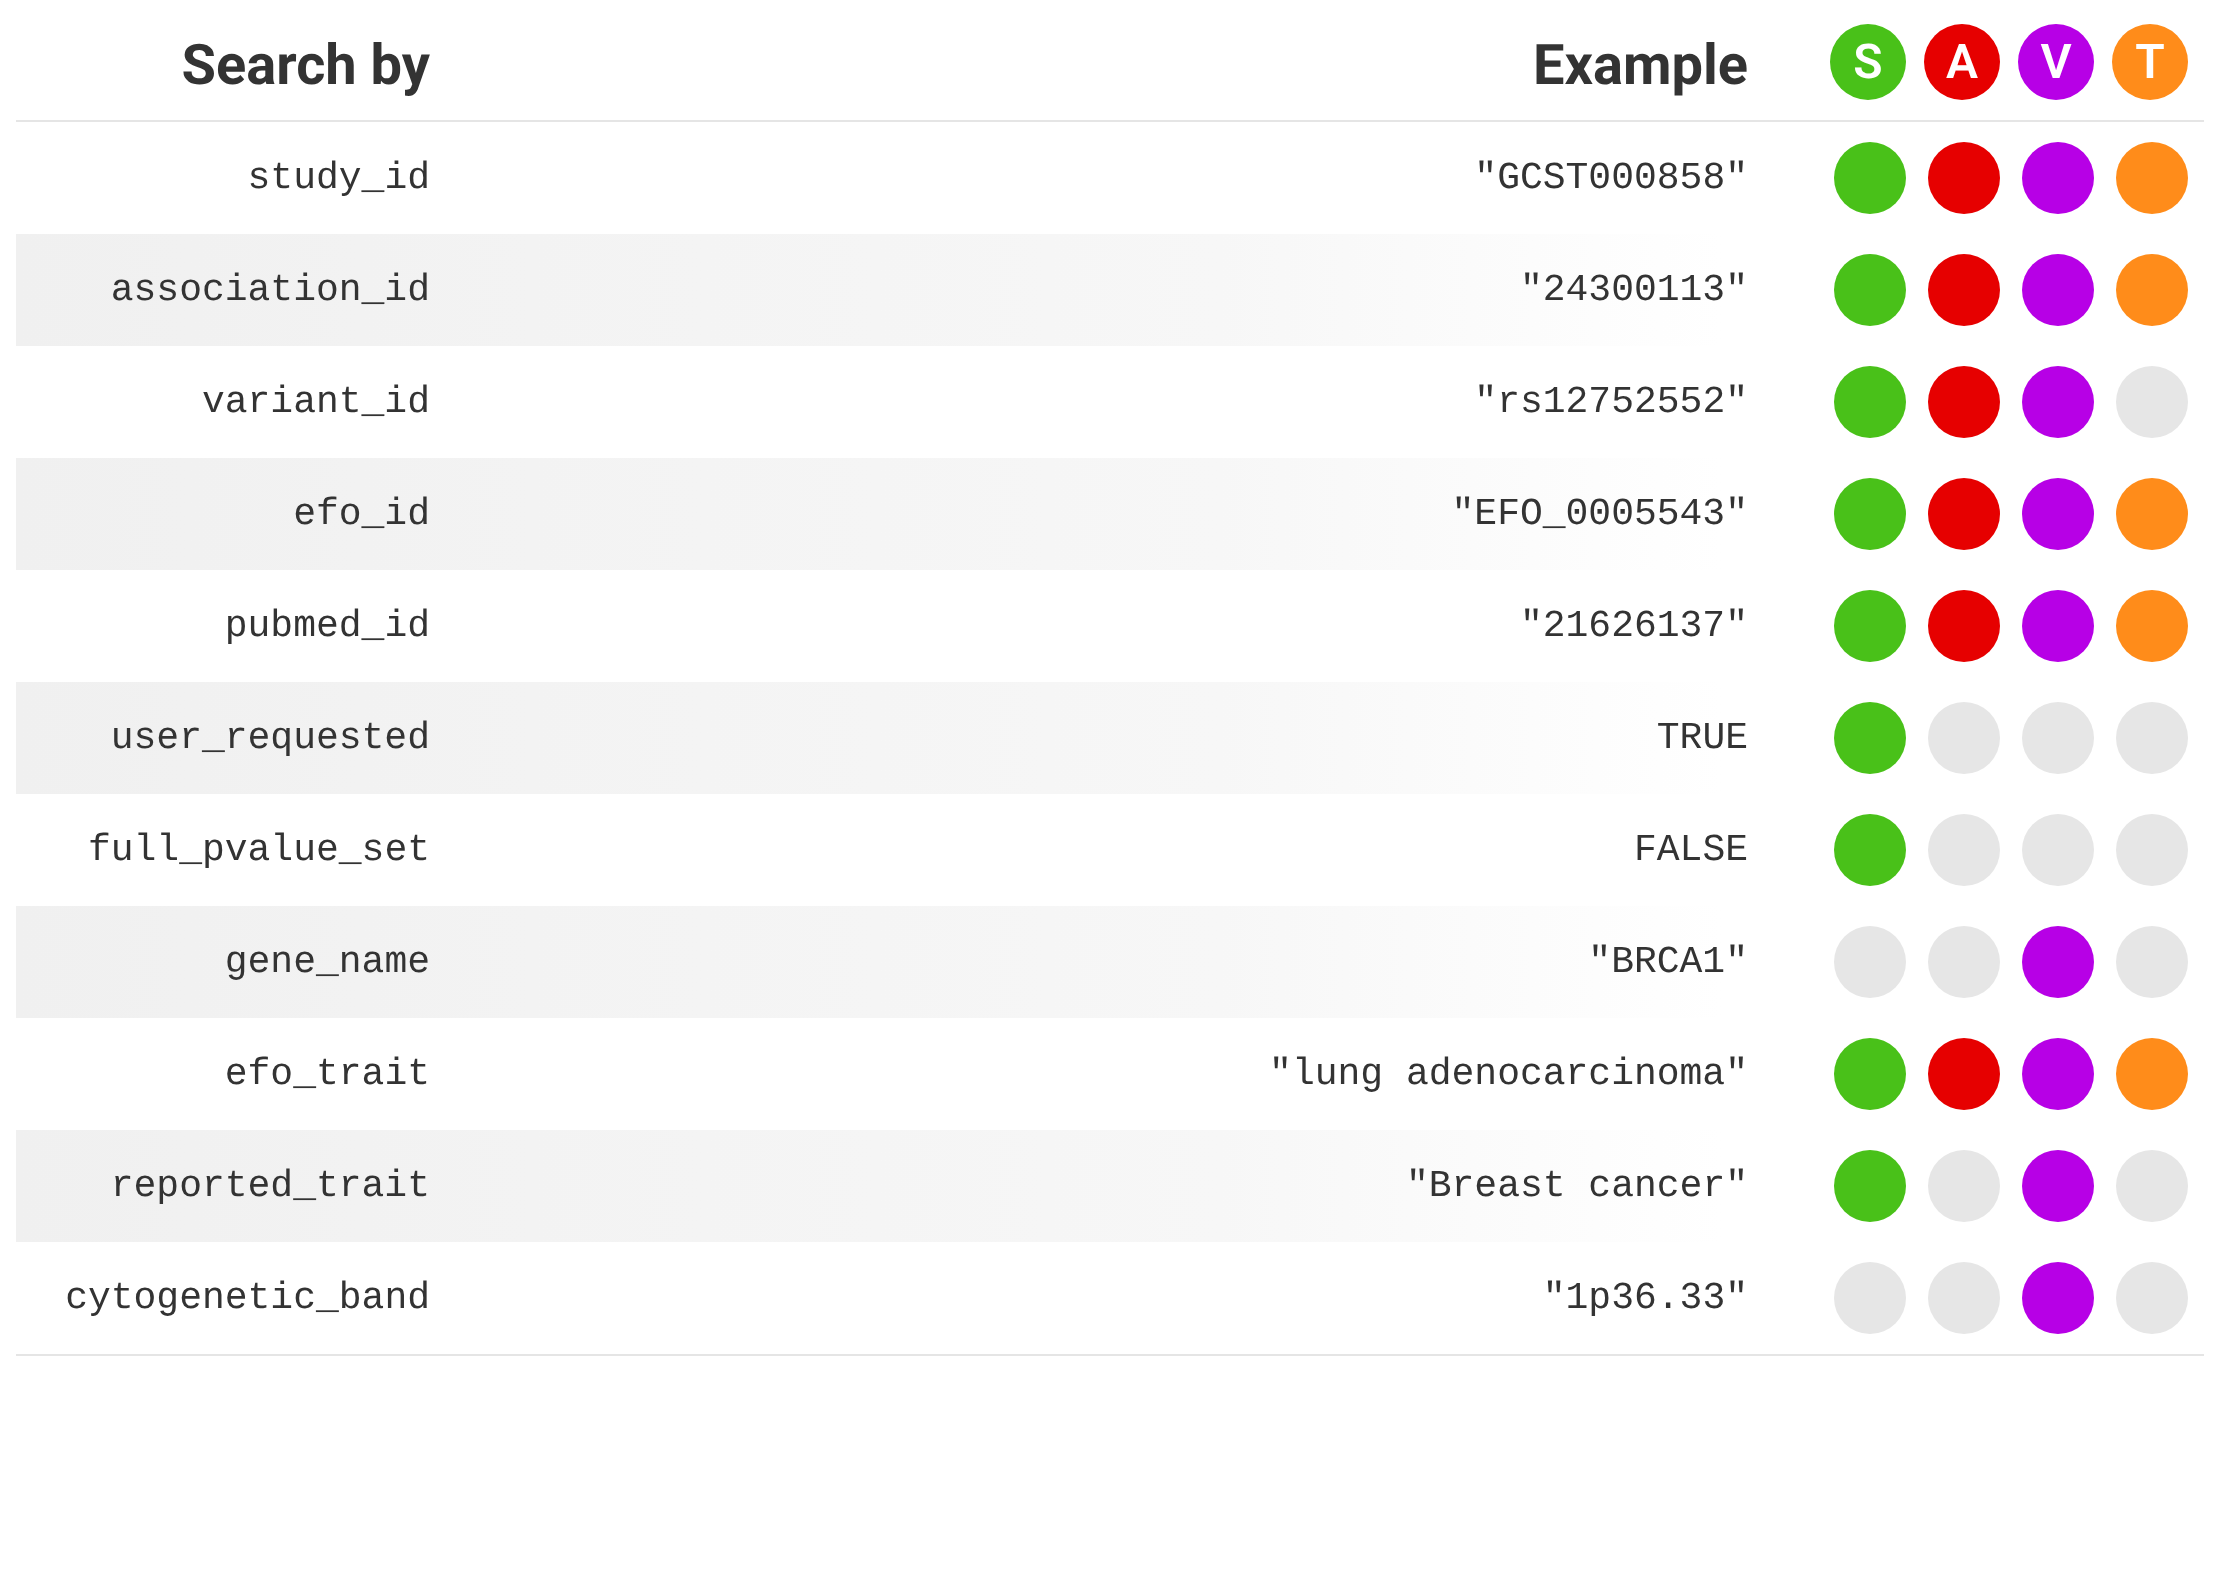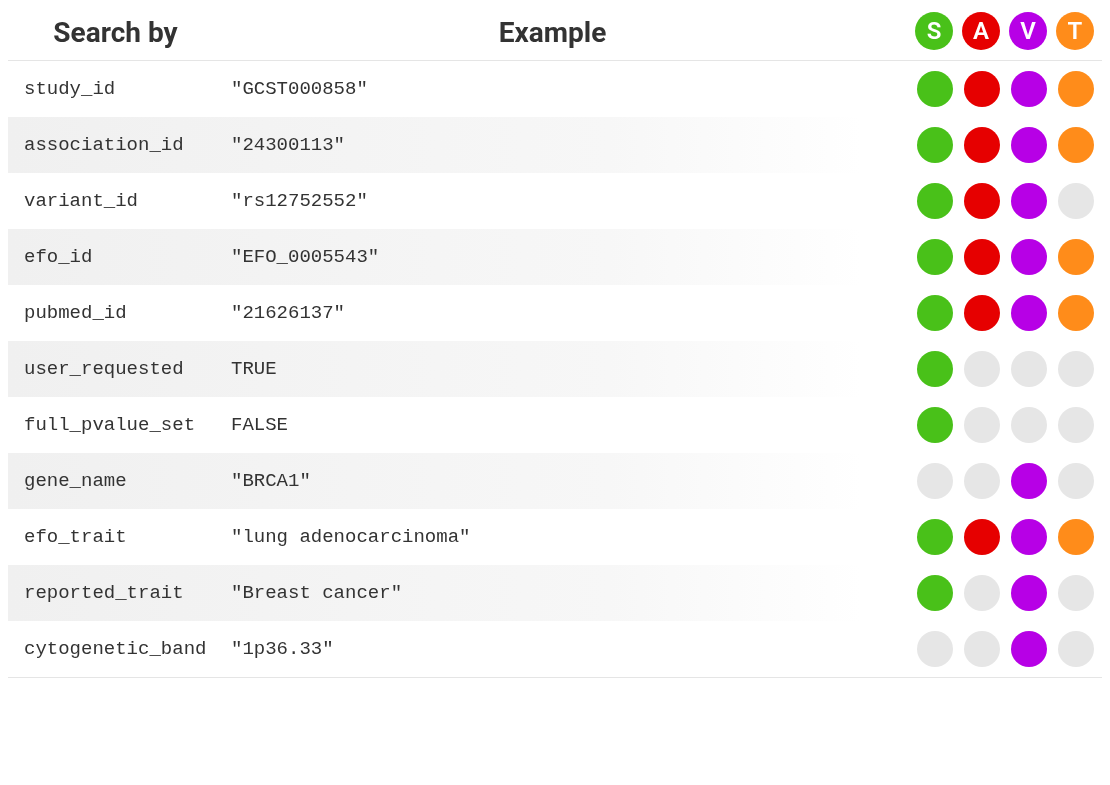--- a/index.html
+++ b/index.html
@@ -12,21 +12,21 @@
     width: 1110px;
   }
   .table {
     width: 100%;
     border-collapse: collapse;
   }
   .header-row {
     border-bottom: 1px solid #e5e5e5;
   }
   .header-cell {
-    text-align: center;
+    text-align: right;
     font-size: 28px;
     font-weight: 700;
     color: #333;
     padding: 6px 8px 10px 8px;
     vertical-align: middle;
   }
   .header-dots {
     text-align: right;
     padding: 4px 8px 10px 8px;
     vertical-align: middle;
@@ -40,20 +40,21 @@
     height: 38px;
     border-radius: 50%;
     color: #fff;
     font-size: 24px;
     font-weight: 600;
     margin-left: 9px;
     vertical-align: middle;
   }
   .body tr {
     border-bottom: 0;
+    text-align: right;
   }
   .body tr:last-child {
     border-bottom: 1px solid #e5e5e5;
   }
   .body tr.striped {
     background: linear-gradient(to right, #f0f0f0 0%, #f7f7f7 55%, #ffffff 78%);
   }
   .cell-searchby {
     padding: 14px 8px 14px 16px;
     font-family: "SFMono-Regular", Consolas, "Liberation Mono", Menlo, monospace;

